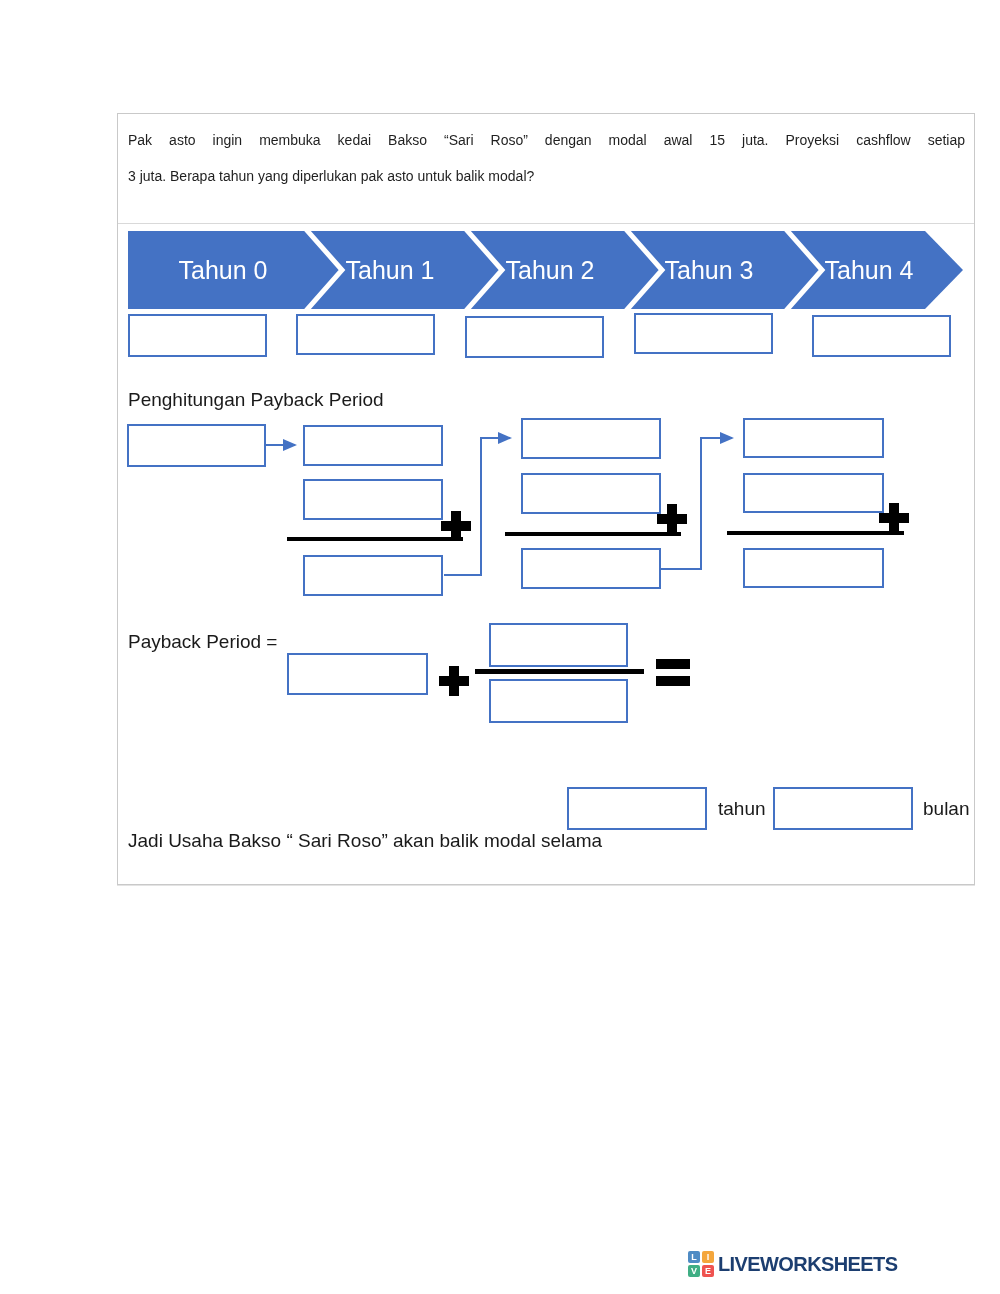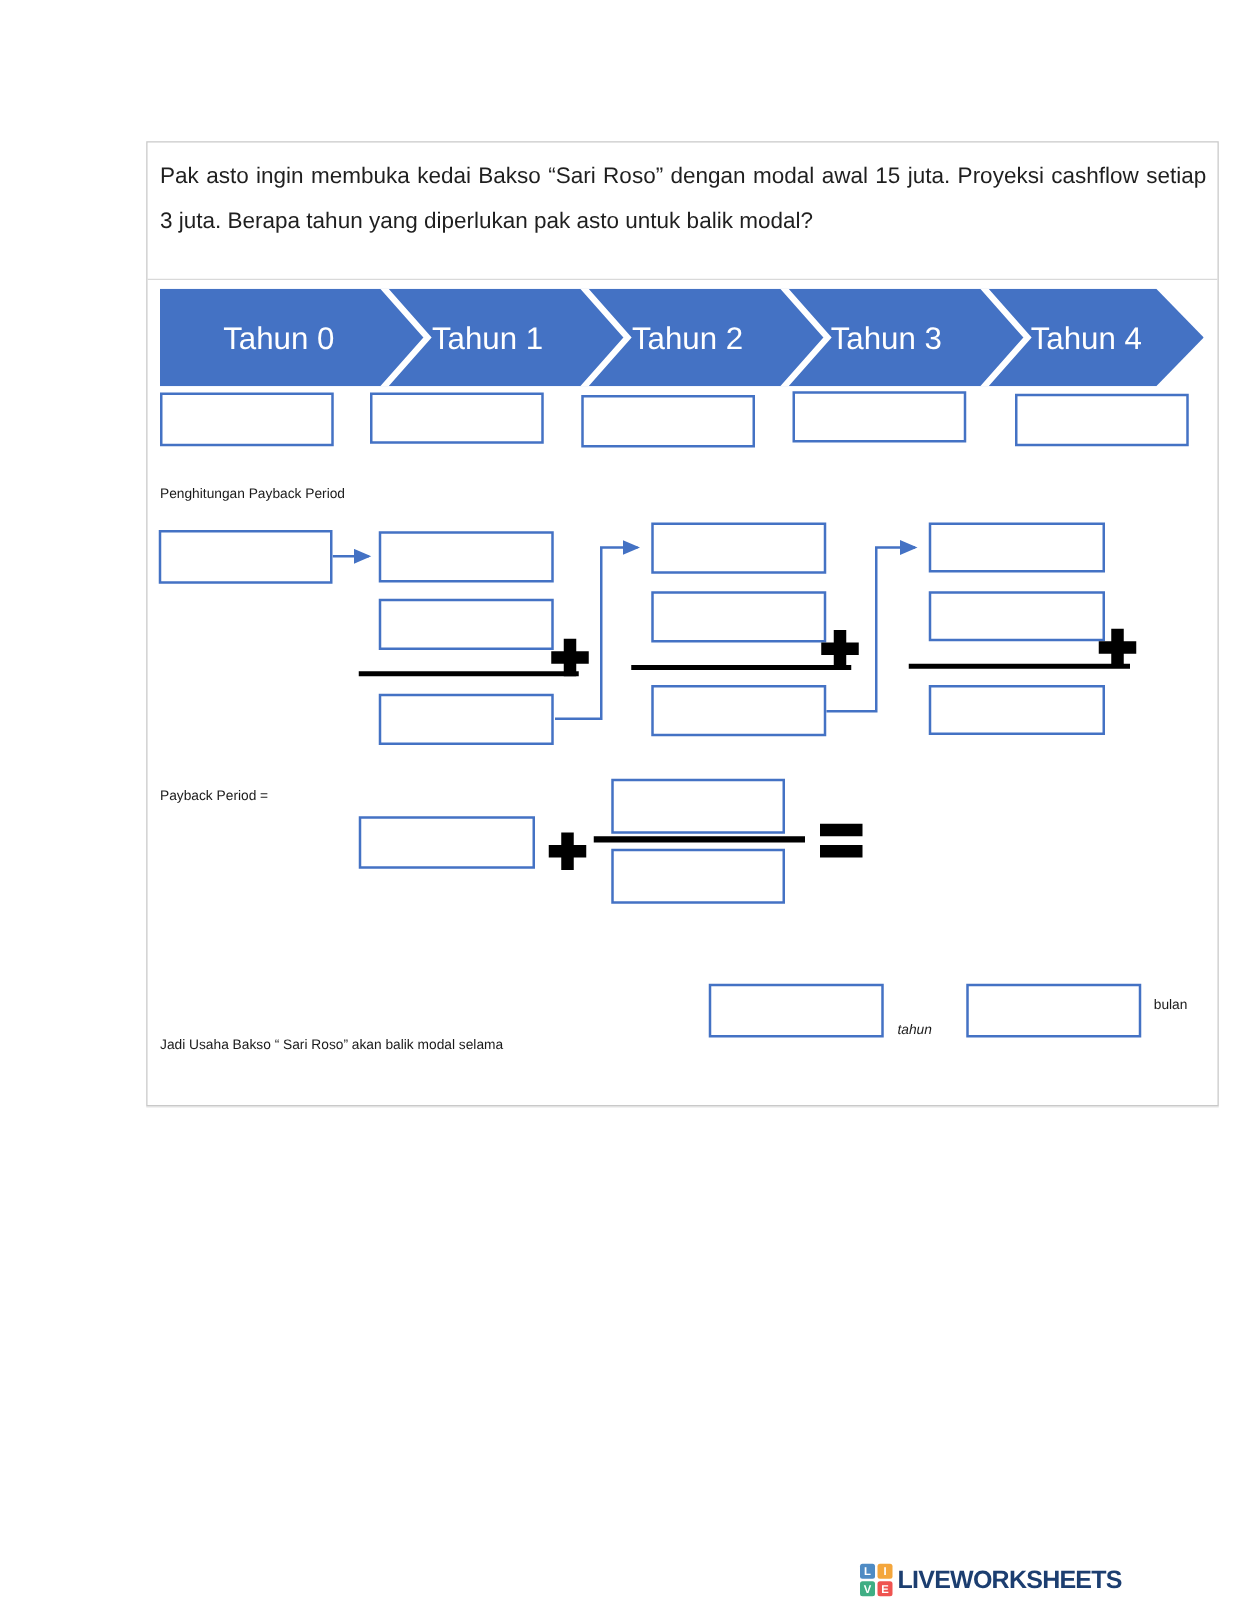--- a/index.html
+++ b/index.html
@@ -9,35 +9,35 @@
 
   .worksheet {
     position:absolute; left:117px; top:113px; width:858px; height:772px;
     background:#fff; border:1px solid #c9c9c9; box-shadow:0 1px 0 #e3e3e3;
   }
 
   
   .problem {
     position:absolute; left:0; top:0; width:100%; height:110px;
     border-bottom:1px solid #d9d9d9; padding:8px 9px 0 10px;
-    font-size:18px; line-height:36px; color:#1f1f1f;
+    font-size:14px; line-height:36px; color:#1f1f1f;
   }
   .problem .jline { text-align:justify; text-align-last:justify; }
 
   
   .chevron-svg { position:absolute; left:10px; top:117px; width:835px; height:78px; display:block; }
   .chevron-svg text { font-family:"Liberation Sans", sans-serif; font-size:25px; fill:#ffffff; }
 
   
   .ibox {
     position:absolute; border:2px solid #4472C4; background:#fff;
     font:15px "Liberation Sans", sans-serif; color:#222; padding:2px 6px; outline:none;
   }
 
-  .lbl { position:absolute; font-size:11px; color:#1a1a1a; white-space:nowrap; }
+  .lbl { position:absolute; font-size:19px; color:#1a1a1a; white-space:nowrap; }
 
   
   .fracbar { position:absolute; height:4px; background:#000; }
   .plus { position:absolute; width:30px; height:30px; }
   .plus::before { content:""; position:absolute; left:0; top:10px; width:30px; height:10px; background:#000; }
   .plus::after  { content:""; position:absolute; left:10px; top:0; width:10px; height:30px; background:#000; }
   .equals { position:absolute; width:34px; height:28px; }
   .equals::before { content:""; position:absolute; left:0; top:0; width:34px; height:10px; background:#000; }
   .equals::after  { content:""; position:absolute; left:0; top:17px; width:34px; height:10px; background:#000; }
 
@@ -118,21 +118,21 @@
     <div class="lbl" style="left:10px; top:517px;">Payback Period =</div>
     <input class="ibox" style="left: 169px; top: 539px; width: 141px; height: 42px;" type="text">
     <div class="plus" style="left:321px; top:552px;"></div>
     <input class="ibox" style="left: 371px; top: 509px; width: 139px; height: 44px;" type="text">
     <div class="fracbar" style="left:357px; top:555px; width:169px; height:5px;"></div>
     <input class="ibox" style="left: 371px; top: 565px; width: 139px; height: 44px;" type="text">
     <div class="equals" style="left:538px; top:545px;"></div>
 
     <div class="lbl" style="left:10px; top:684px;margin-top:32px;">Jadi Usaha Bakso “ Sari Roso” akan balik modal selama</div>
     <input class="ibox" style="left: 449px; top: 673px; width: 140px; height: 43px;" type="text">
-    <div class="lbl" style="left:600px; top:704px;font-style:italic;">tahun</div>
+    <div class="lbl" style="left:600px; top:684px;">tahun</div>
     <input class="ibox" style="left: 655px; top: 673px; width: 140px; height: 43px;" type="text">
     <div class="lbl" style="left:805px; top:684px;">bulan</div>
 
   </div>
 
   <div class="logo">
     <div class="logo-tiles">
       <div class="tile tile-l">L</div>
       <div class="tile tile-i">I</div>
       <div class="tile tile-v">V</div>

